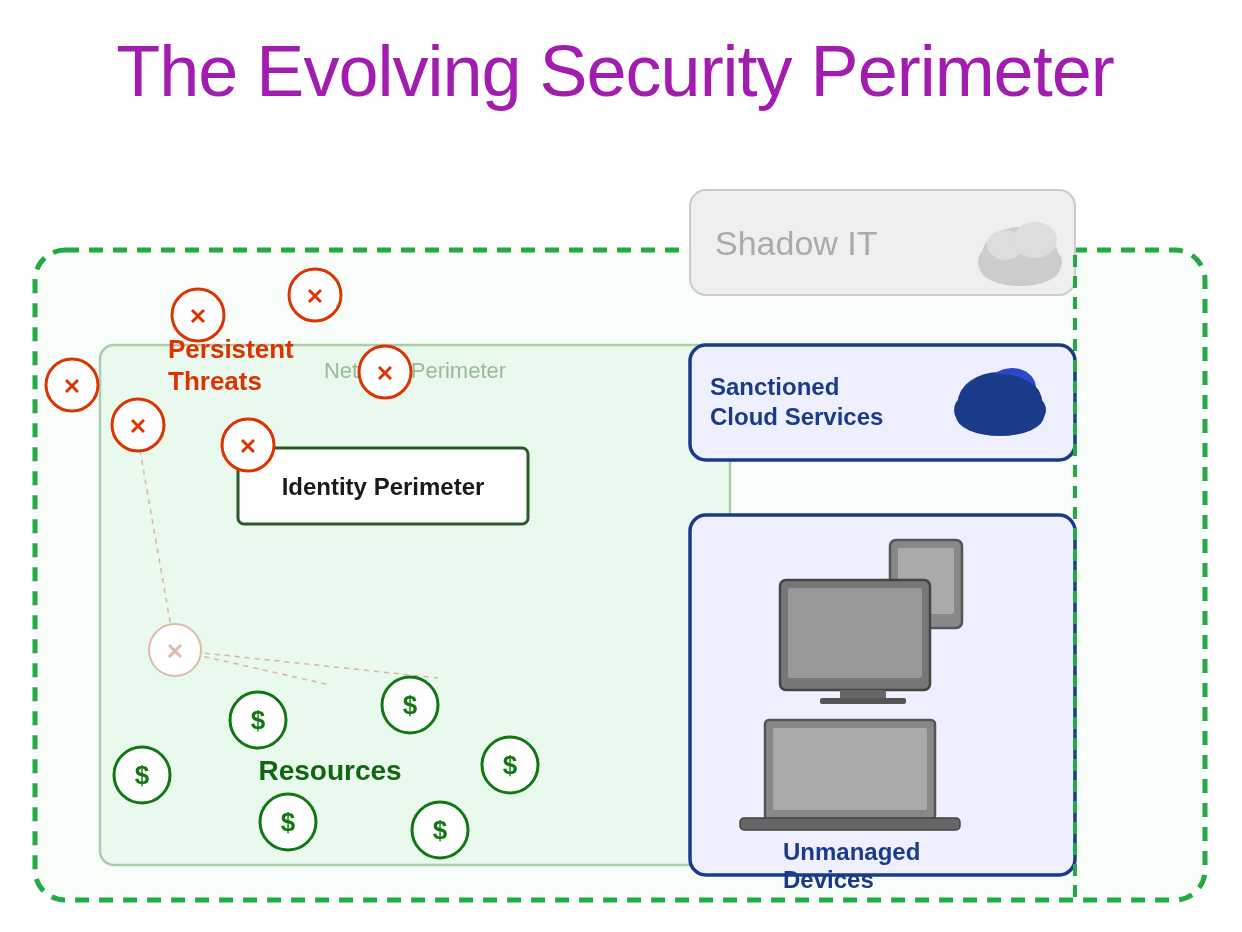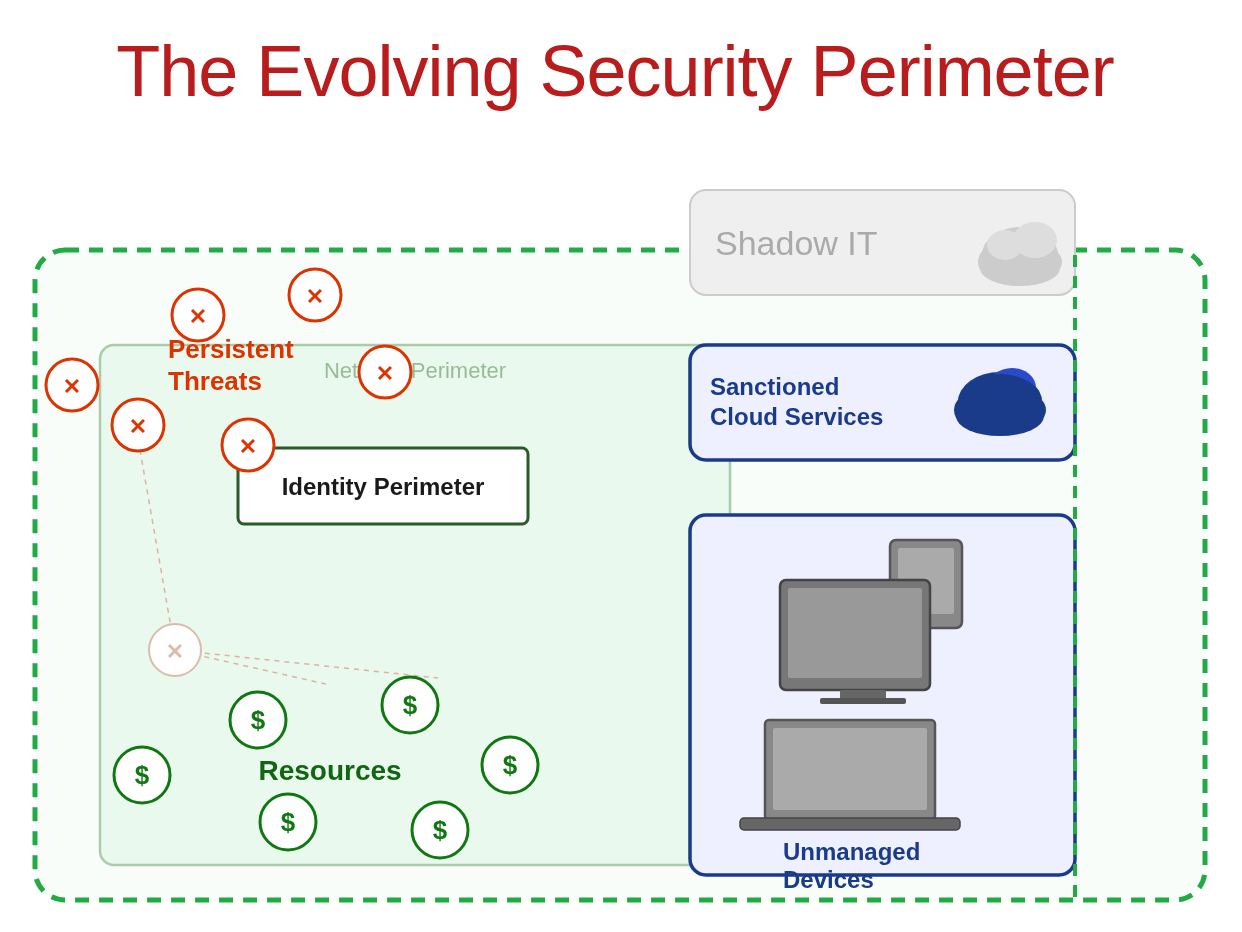--- a/index.html
+++ b/index.html
@@ -9,21 +9,21 @@
       background: #ffffff;
       font-family: 'Segoe UI', Arial, sans-serif;
       overflow: hidden;
       position: relative;
     }
 
     .page-title {
       text-align: center;
       font-size: 72px;
       font-weight: 300;
-      color: #b91c1c;
+      color: #a21caf;
       padding: 30px 12px 20px 0;
       letter-spacing: -1px;
     }
   </style>
 </head>
 <body>
 
 <div style="position:relative; width:1242px; height:932px; background:white; overflow:hidden;">
 
   <div class="page-title">The Evolving Security Perimeter</div>

